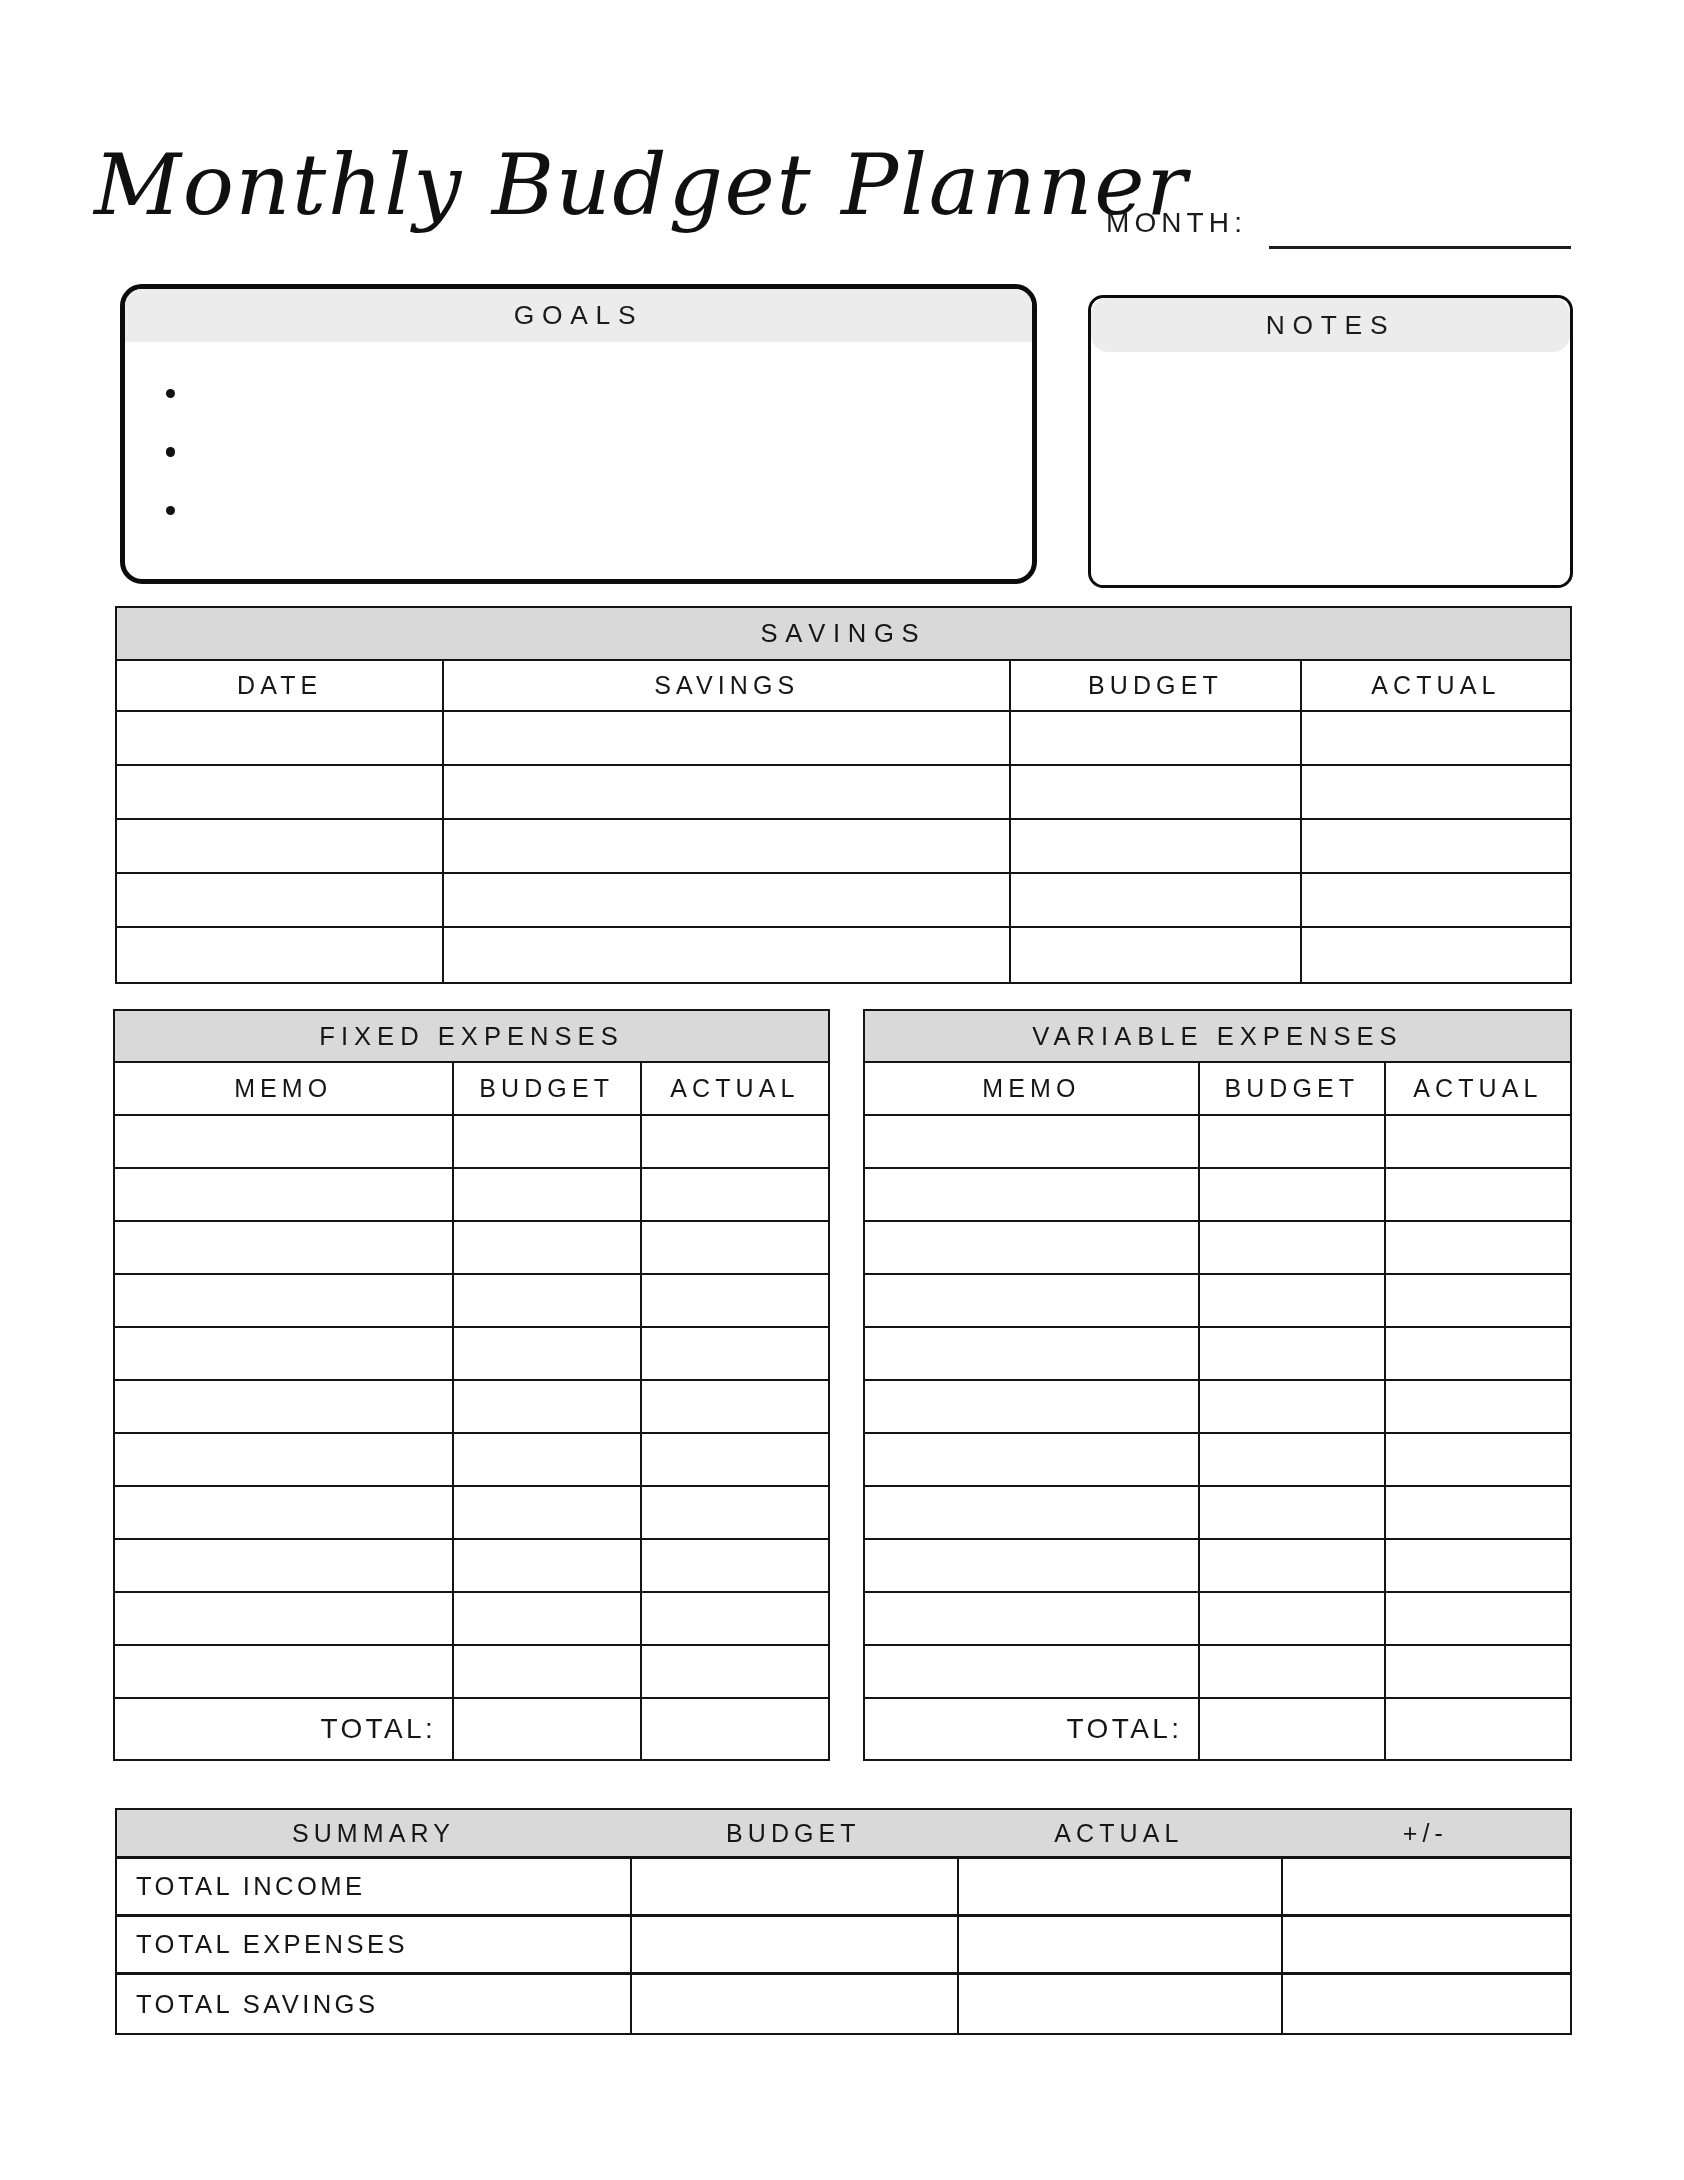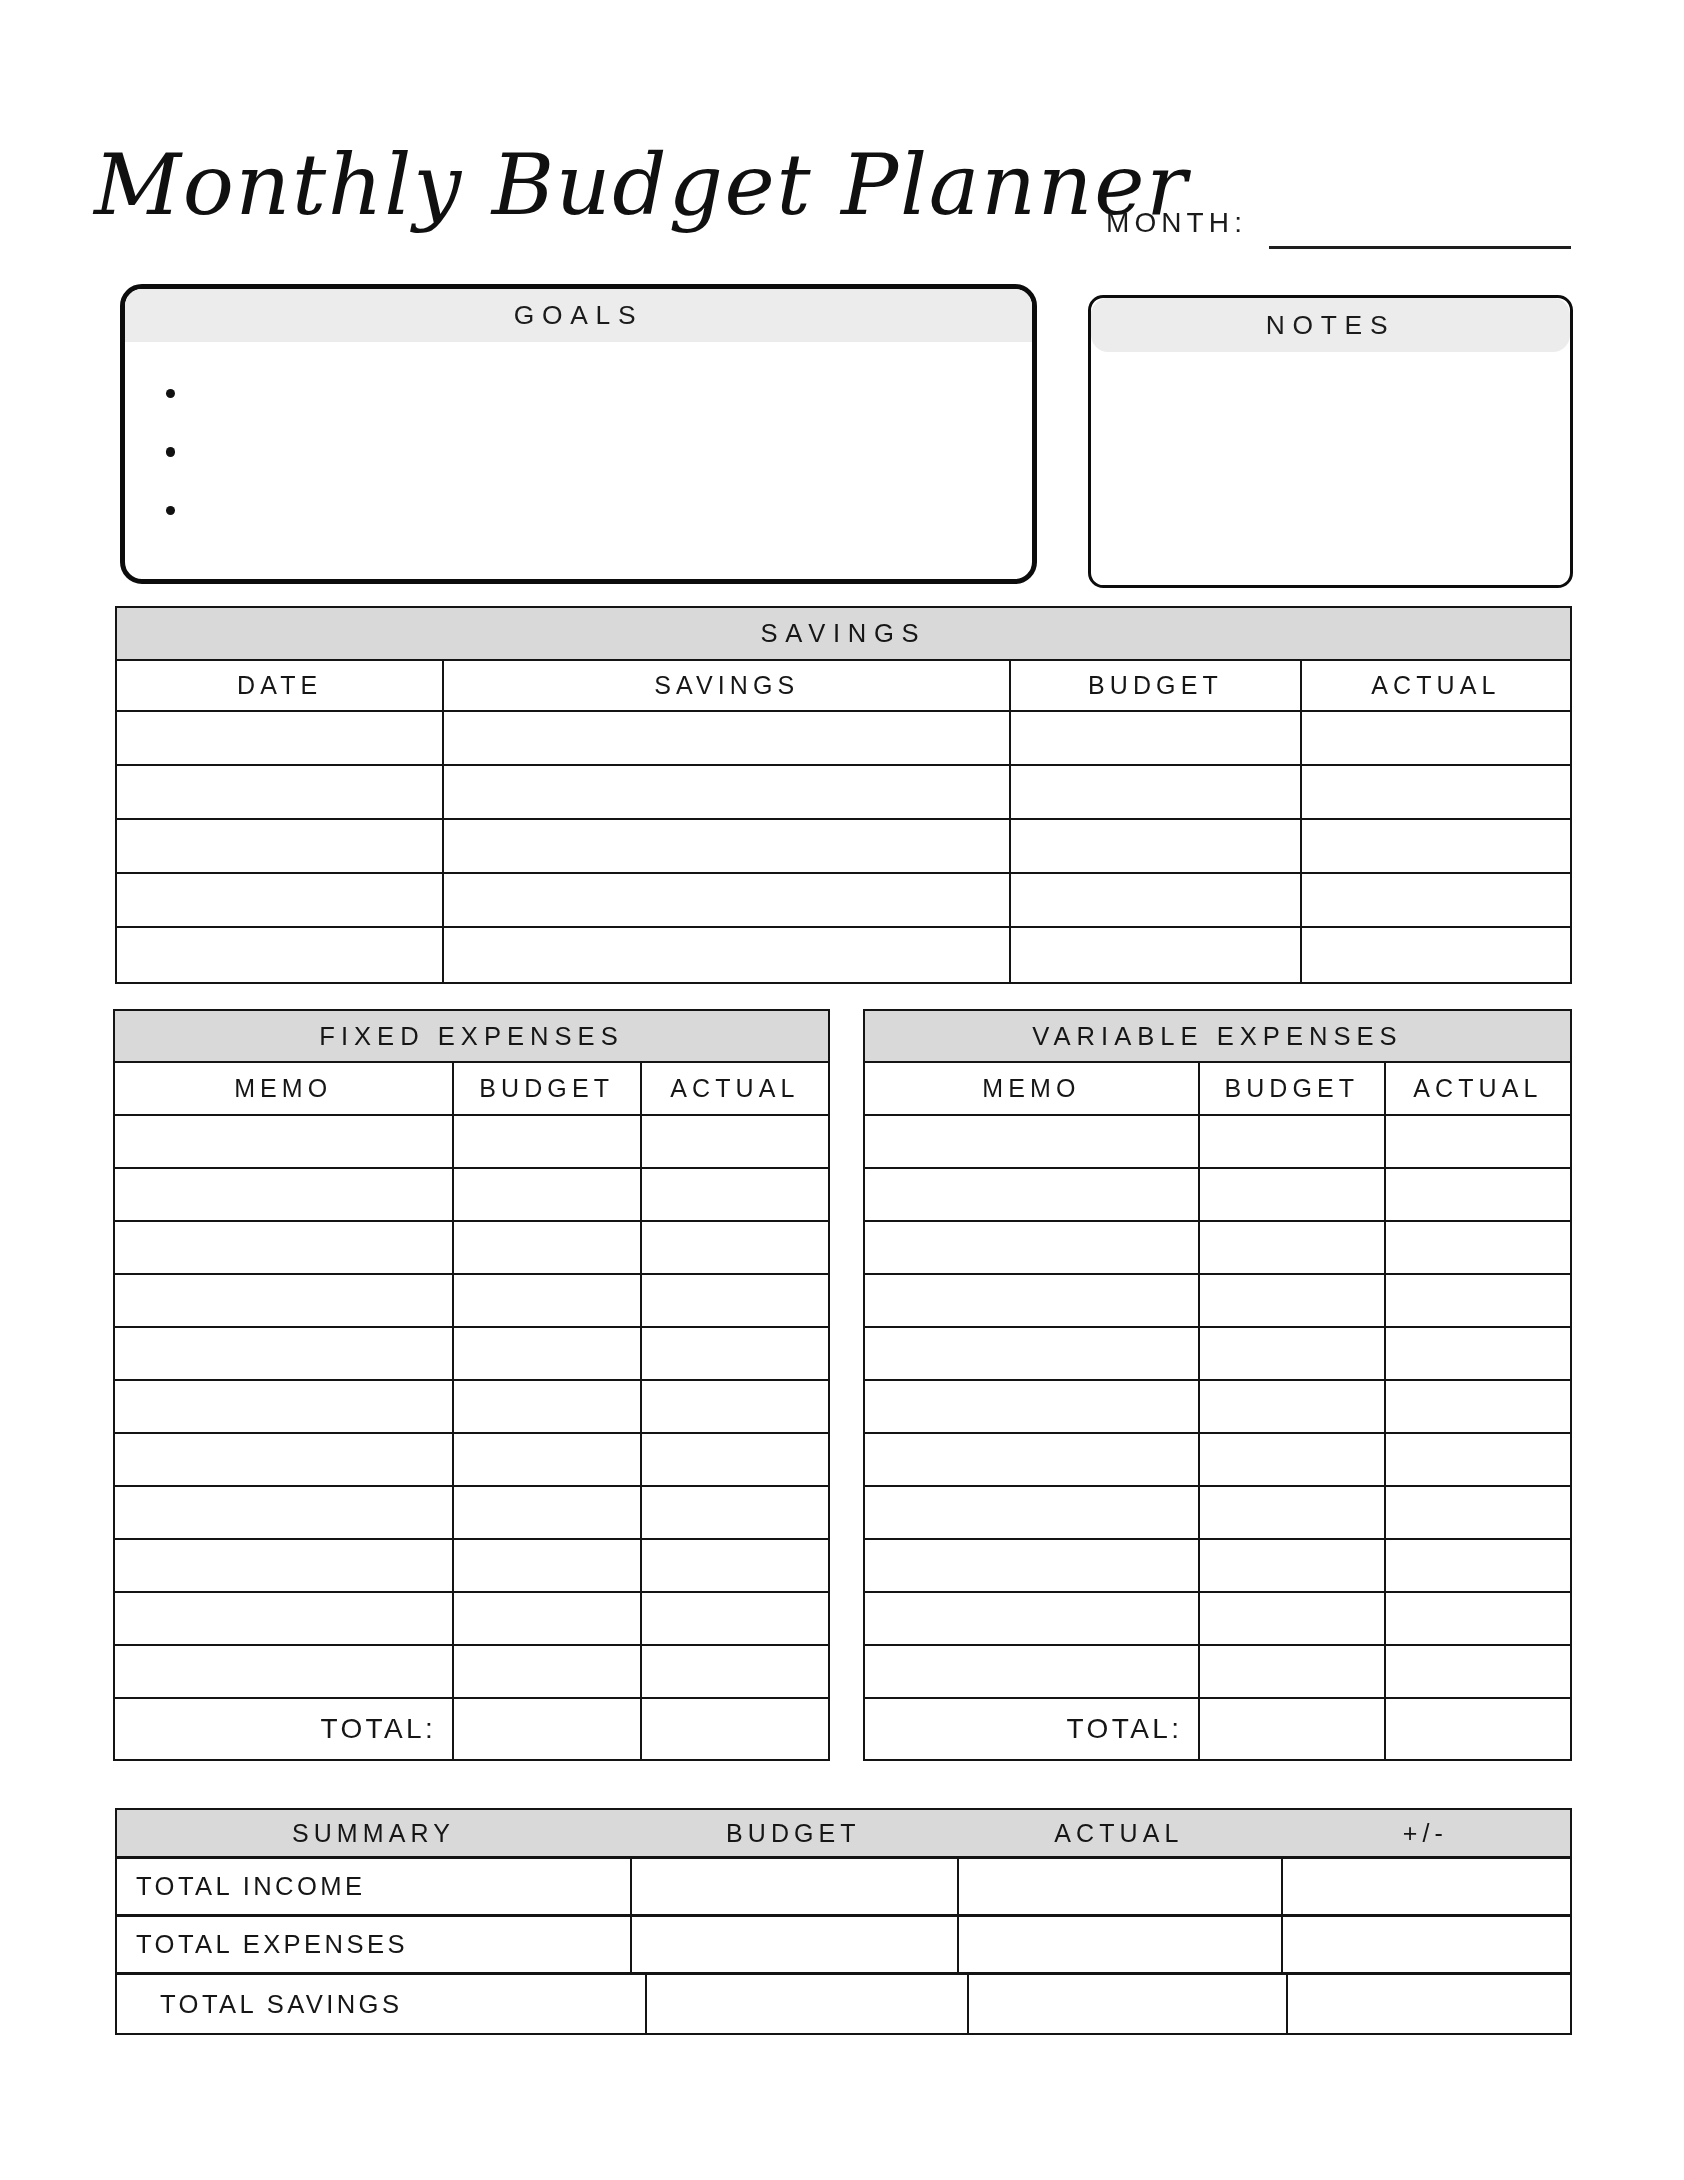--- a/index.html
+++ b/index.html
@@ -72,21 +72,21 @@
   .total-cell { justify-content:flex-end; padding-right:15.3px;
                 font-size:28px; letter-spacing:3.4px; }
 
   
   .tbl-summary { left:115px; top:1808px; width:1457px; }
   .sum-cols { grid-template-columns:35.3% 22.5% 22.3% 19.9%; }
   .tbl-summary .band { height:49px; border-bottom:3.4px solid #141414; padding:0; }
   .band-grid { width:100%; height:100%; }
   .band-grid .cell + .cell { border-left:none; }
   .sum-row { height:58px; border-bottom:3.4px solid #141414; }
-  .sum-row:last-child { border-bottom:none;padding-left:24px; }
+  .sum-row:last-child { border-bottom:none; }
   .sum-label { justify-content:flex-start; padding-left:19px;
                font-size:25.6px; letter-spacing:3.4px; }
 </style>
 </head>
 <body>
 
 <div class="page">
 
   <h1 class="title">Monthly Budget Planner</h1>
   <span class="month-label">MONTH:</span>

